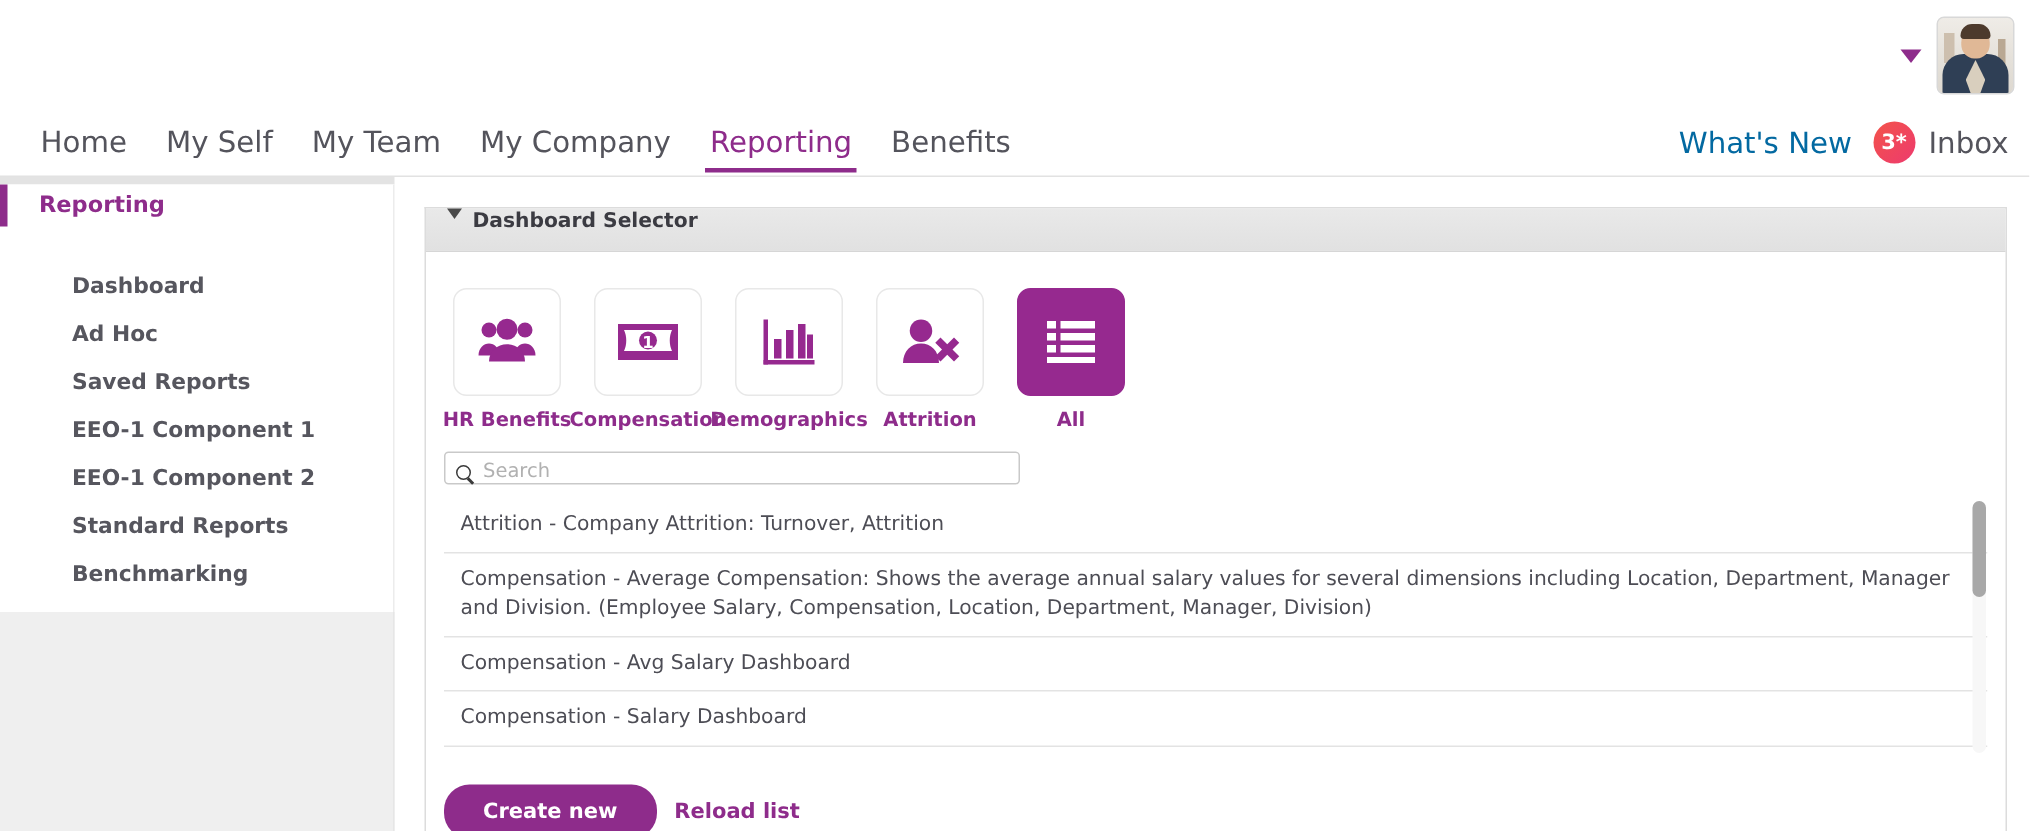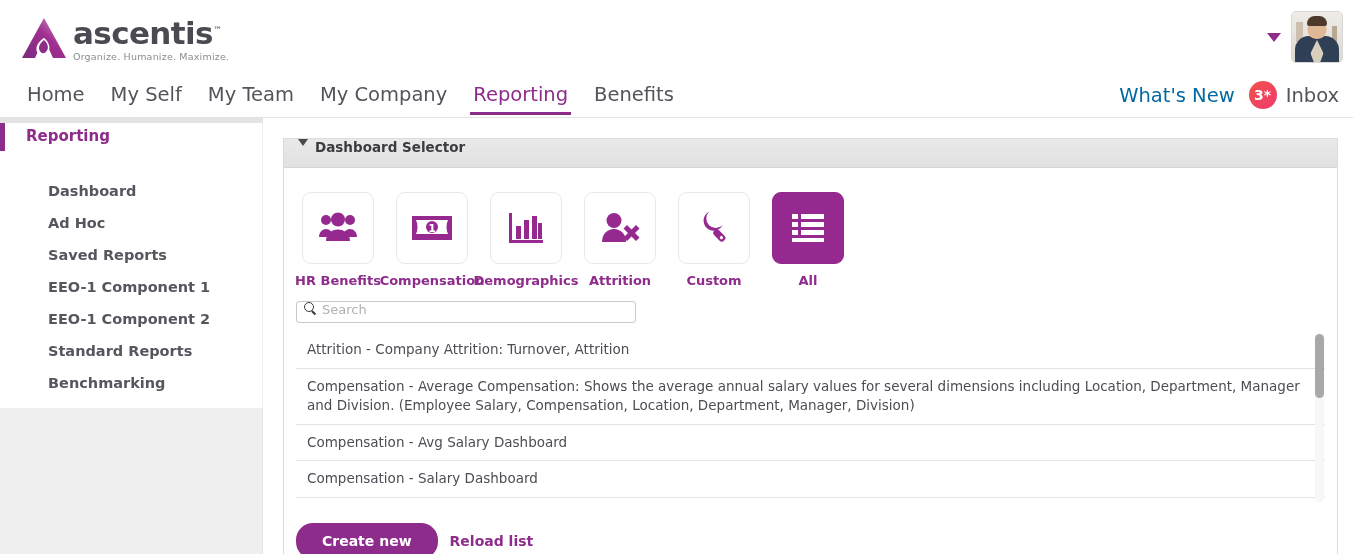--- a/index.html
+++ b/index.html
@@ -59,21 +59,21 @@
   .panel-title { font-size:13.5px; font-weight:bold; color:#3b3b42; font-family:"DejaVu Sans", sans-serif; }
 
   .tiles { display:flex; padding:24px 0 0 7px; }
   .tile-cell { width:94px; display:flex; flex-direction:column; align-items:center; cursor:pointer; }
   .tile-box { width:72px; height:72px; border:1px solid #e8e8e8; border-radius:9px; background:#fff; display:flex; align-items:center; justify-content:center; }
   .tile-box.sel { background:#96298F; border-color:#96298F; }
   .tile-label { margin-top:9px; font-size:13px; font-weight:bold; color:#8E2C8B; font-family:"DejaVu Sans", sans-serif; }
 
   
   .search-row { padding:13px 0 0 12px; }
-  .search-box { width:340px; height:22px; border:1px solid #c9c9c9; border-radius:3px; display:flex; align-items:flex-start; padding:0 7px; background:#fff; }
+  .search-box { width:384px; height:22px; border:1px solid #c9c9c9; border-radius:3px; display:flex; align-items:flex-end; padding:0 7px; background:#fff; }
   .mag { width:12px; height:12px; position:relative; margin-right:6px; flex:none; }
   .mag::before { content:""; position:absolute; left:0; top:0; width:8px; height:8px; border:1.6px solid #3a3a3a; border-radius:50%; }
   .mag::after { content:""; position:absolute; left:7.5px; top:7.5px; width:5px; height:1.7px; background:#3a3a3a; transform:rotate(45deg); transform-origin:left center; }
   .search-inp { border:none; outline:none; font-size:13px; color:#333; width:100%; background:transparent; font-family:"DejaVu Sans", sans-serif; }
   .search-inp::placeholder { color:#b1b1b1; }
 
   
   .list-area { position:relative; margin:9px 12px 0 12px; height:170px; }
   .list-scroll { position:absolute; left:0; top:0; right:0; bottom:0; overflow:hidden; }
   .list-row { border-bottom:1px solid #e3e3e3; padding:8px 22px 8px 11px; font-size:13.5px; color:#4d4d55; line-height:1.45; font-family:"DejaVu Sans", sans-serif; cursor:pointer; }
@@ -85,38 +85,20 @@
   .btn-row { display:flex; align-items:center; padding:21px 0 0 12px; }
   .btn-primary { background:#8E2C8B; color:#fff; font-size:14px; font-weight:bold; border:none; border-radius:17px; padding:10px 26px; cursor:pointer; font-family:"DejaVu Sans", sans-serif; }
   .btn-link { margin-left:12px; color:#8E2C8B; font-size:14px; font-weight:bold; cursor:pointer; font-family:"DejaVu Sans", sans-serif; }
 </style>
 </head>
 <body>
 
 <div class="page">
 
   <div class="topbar">
-    <div class="logo-wrap">
-      <svg class="logo-mark" viewBox="0 0 46 44">
-        <defs>
-          <linearGradient id="lg1" x1="0" y1="1" x2="1" y2="0">
-            <stop offset="0" stop-color="#7B2A80"></stop>
-              <stop offset="0.55" stop-color="#A02F90"></stop>
-              <stop offset="1" stop-color="#D7A5CE"></stop>
-          </linearGradient>
-        </defs>
-        <path d="M22 2 L44 42 L31 42 L22 22 L13 42 L0 42 Z" fill="url(#lg1)"></path>
-        <path d="M22 22 C16 26 13 31 15 36 C17 40 23 40 26 36 C29 32 27 26 22 22 Z" fill="#ffffff"></path>
-        <path d="M22 24 C18 27 16 31 17.6 34.6 C19 38 23 38 25 34.6 C27 31.5 25.6 27 22 24 Z" fill="#8E2C8B"></path>
-      </svg>
-      <div class="logo-text-block">
-        <div class="logo-word"><span>ascentis</span><span class="logo-tm">™</span></div>
-        <div class="logo-tag">Organize. Humanize. Maximize.</div>
-      </div>
-    </div>
 
     <div class="avatar-group">
       <div class="caret-down"></div>
       <div class="avatar">
         <div class="av-bg"></div>
         <div class="av-shelf"></div>
         <div class="av-shelf2"></div>
         <div class="av-body"></div>
         <div class="av-shirt"></div>
         <div class="av-head"></div>
@@ -212,33 +194,20 @@
         <div class="tile-box">
           <svg width="40" height="32" viewBox="0 0 40 32">
             <circle cx="14" cy="8.5" r="7.5" fill="#96298F"></circle>
             <path d="M2 30c0-8 5.5-13 12-13s12 5 12 13z" fill="#96298F"></path>
             <path d="M27 13l4.5 4.5L36 13l3.5 3.5L35 21l4.5 4.5L36 29l-4.5-4.5L27 29l-3.5-3.5L28 21l-4.5-4.5z" fill="#96298F"></path>
           </svg>
         </div>
         <div class="tile-label">Attrition</div>
       </div>
 
-      <div class="tile-cell">
-        <div class="tile-box">
-          <svg width="36" height="36" viewBox="0 0 36 36">
-            <g transform="rotate(-45 18 18)">
-              <path d="M16 2a10 10 0 1 0 0 20 10 10 0 0 1 0-20z" fill="#96298F" transform="translate(2,-1)"></path>
-              <path d="M26 3a10 10 0 1 0 0 19 9 9 0 1 1 0-19z" fill="#96298F"></path>
-              <rect x="13" y="20" width="7" height="14" rx="3.4" fill="#96298F"></rect>
-              <circle cx="16.5" cy="30" r="1.6" fill="#ffffff"></circle>
-            </g>
-          </svg>
-        </div>
-        <div class="tile-label">Custom</div>
-      </div>
 
       <div class="tile-cell">
         <div class="tile-box sel">
           <svg width="36" height="32" viewBox="0 0 36 32">
             <rect x="2" y="2" width="6" height="5" fill="#ffffff"></rect>
               <rect x="11" y="2" width="23" height="5" fill="#ffffff"></rect>
             <rect x="2" y="10" width="6" height="5" fill="#ffffff"></rect>
               <rect x="11" y="10" width="23" height="5" fill="#ffffff"></rect>
             <rect x="2" y="18" width="6" height="5" fill="#ffffff"></rect>
               <rect x="11" y="18" width="23" height="5" fill="#ffffff"></rect>

